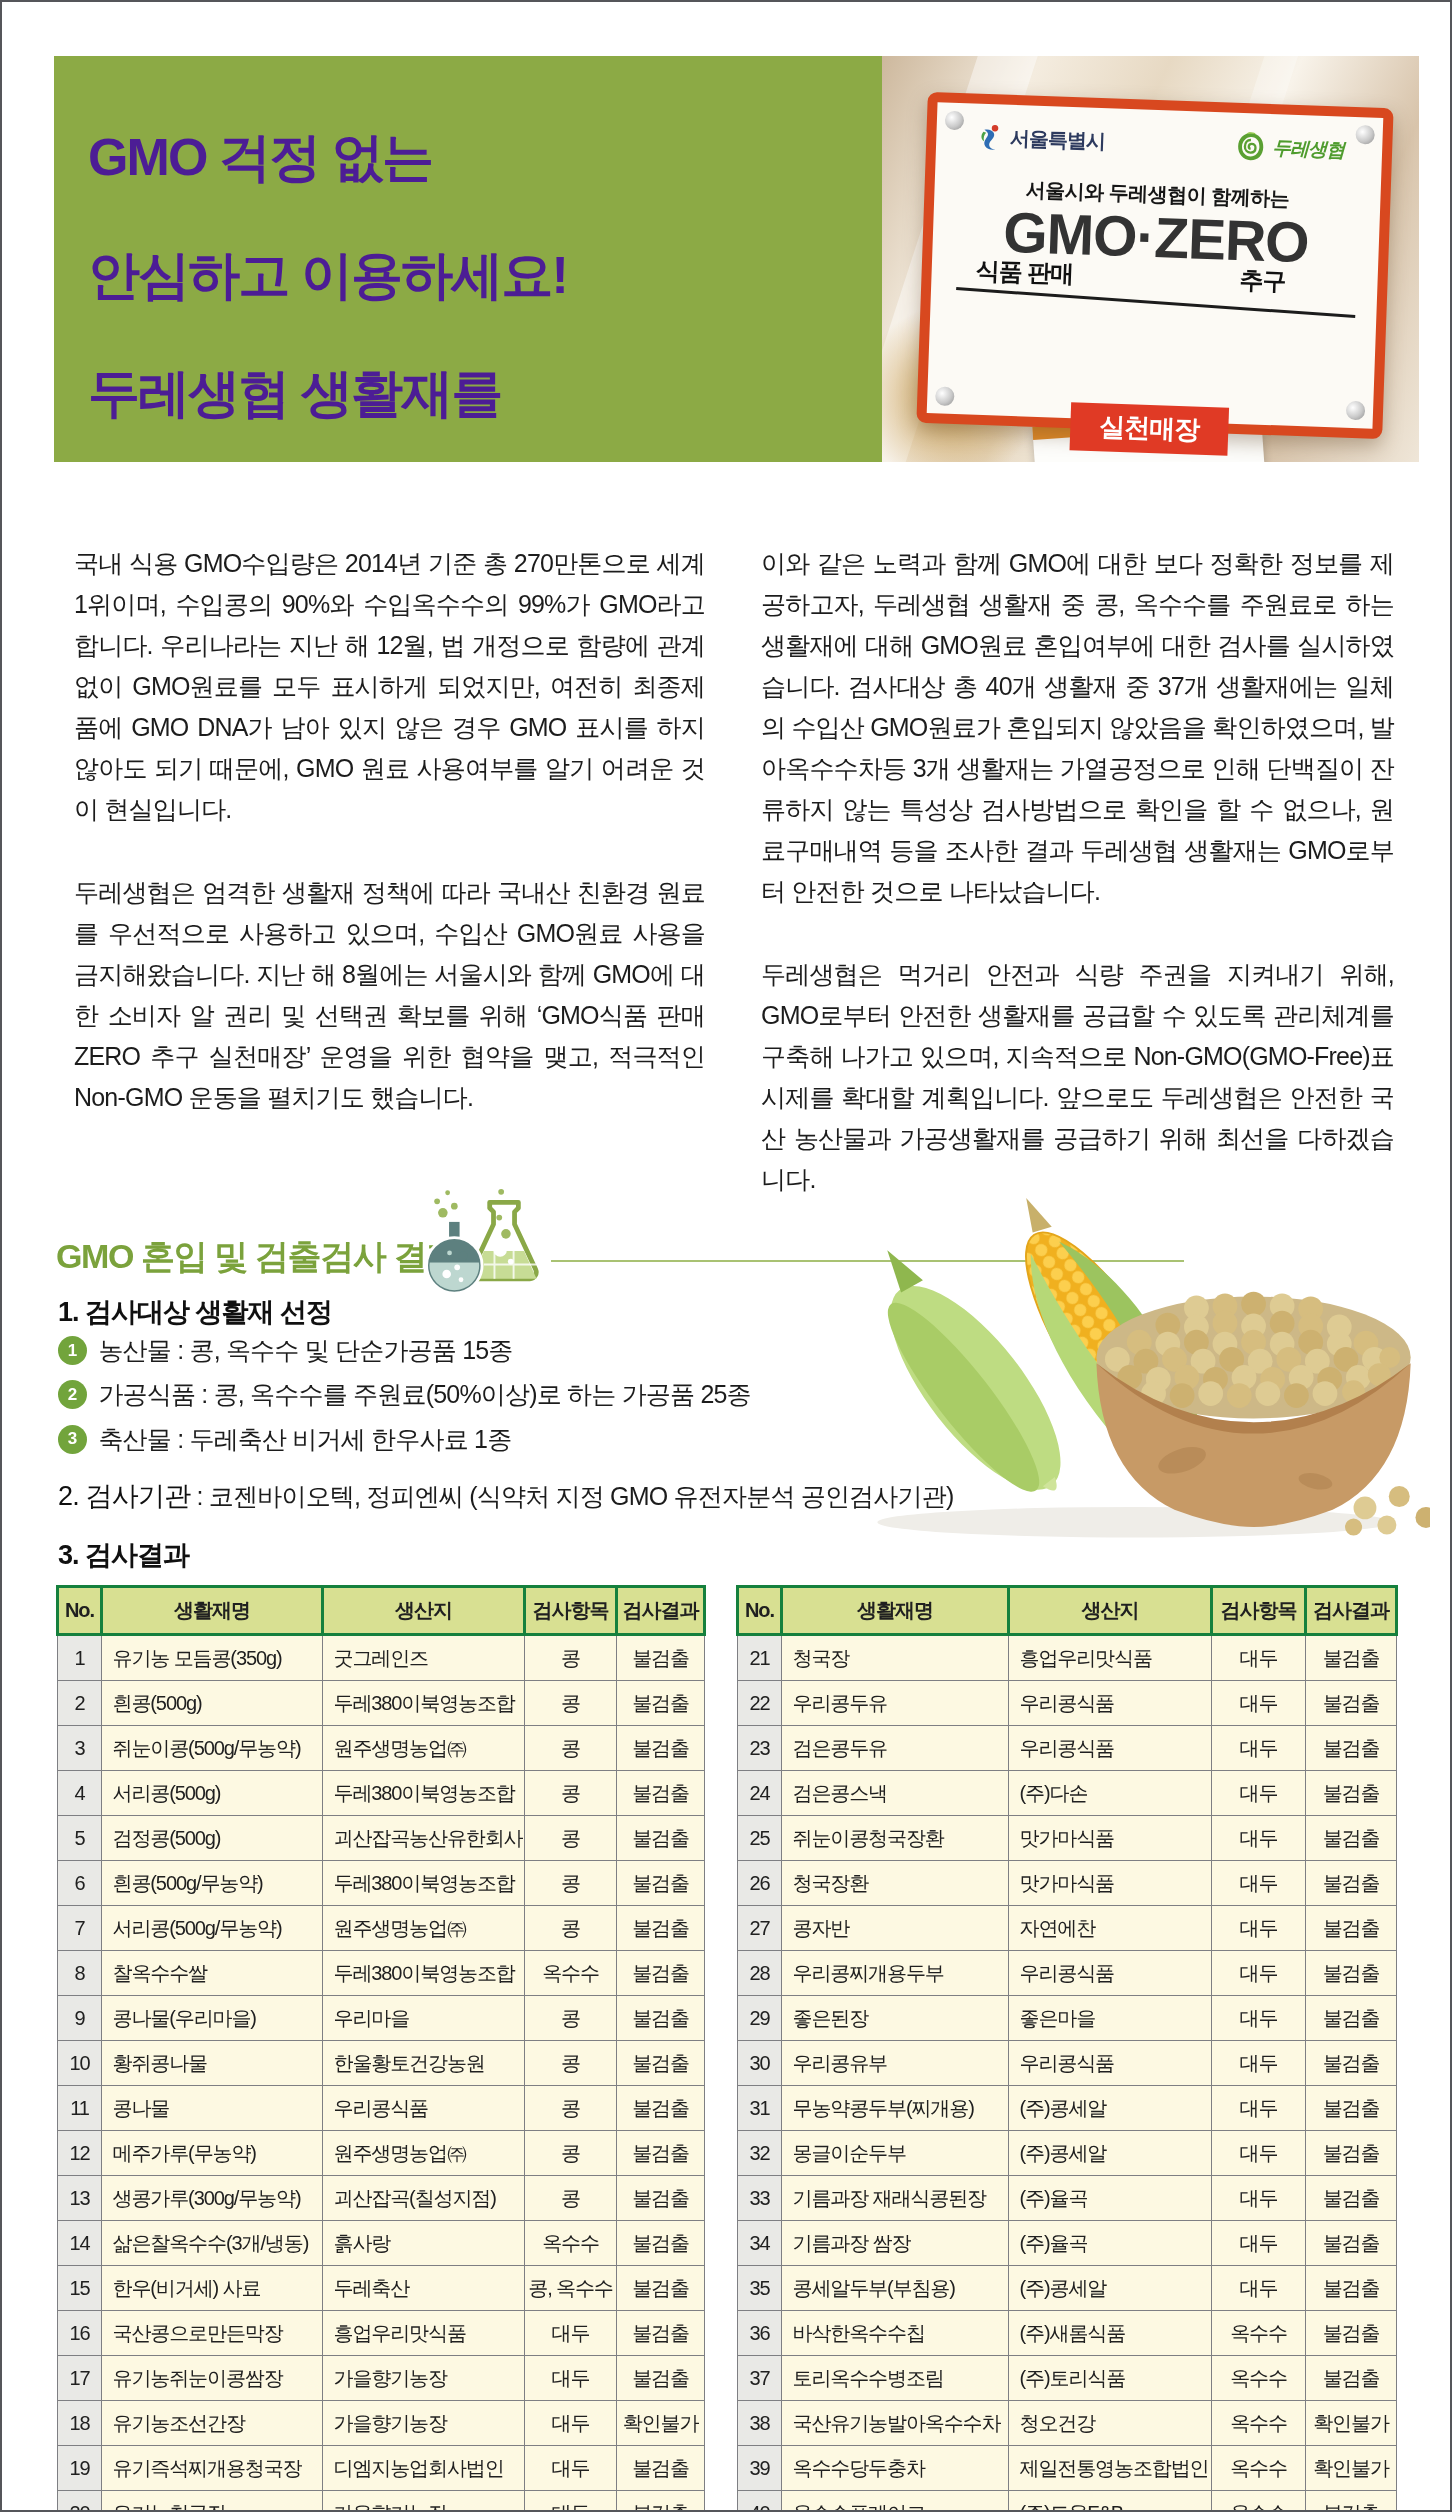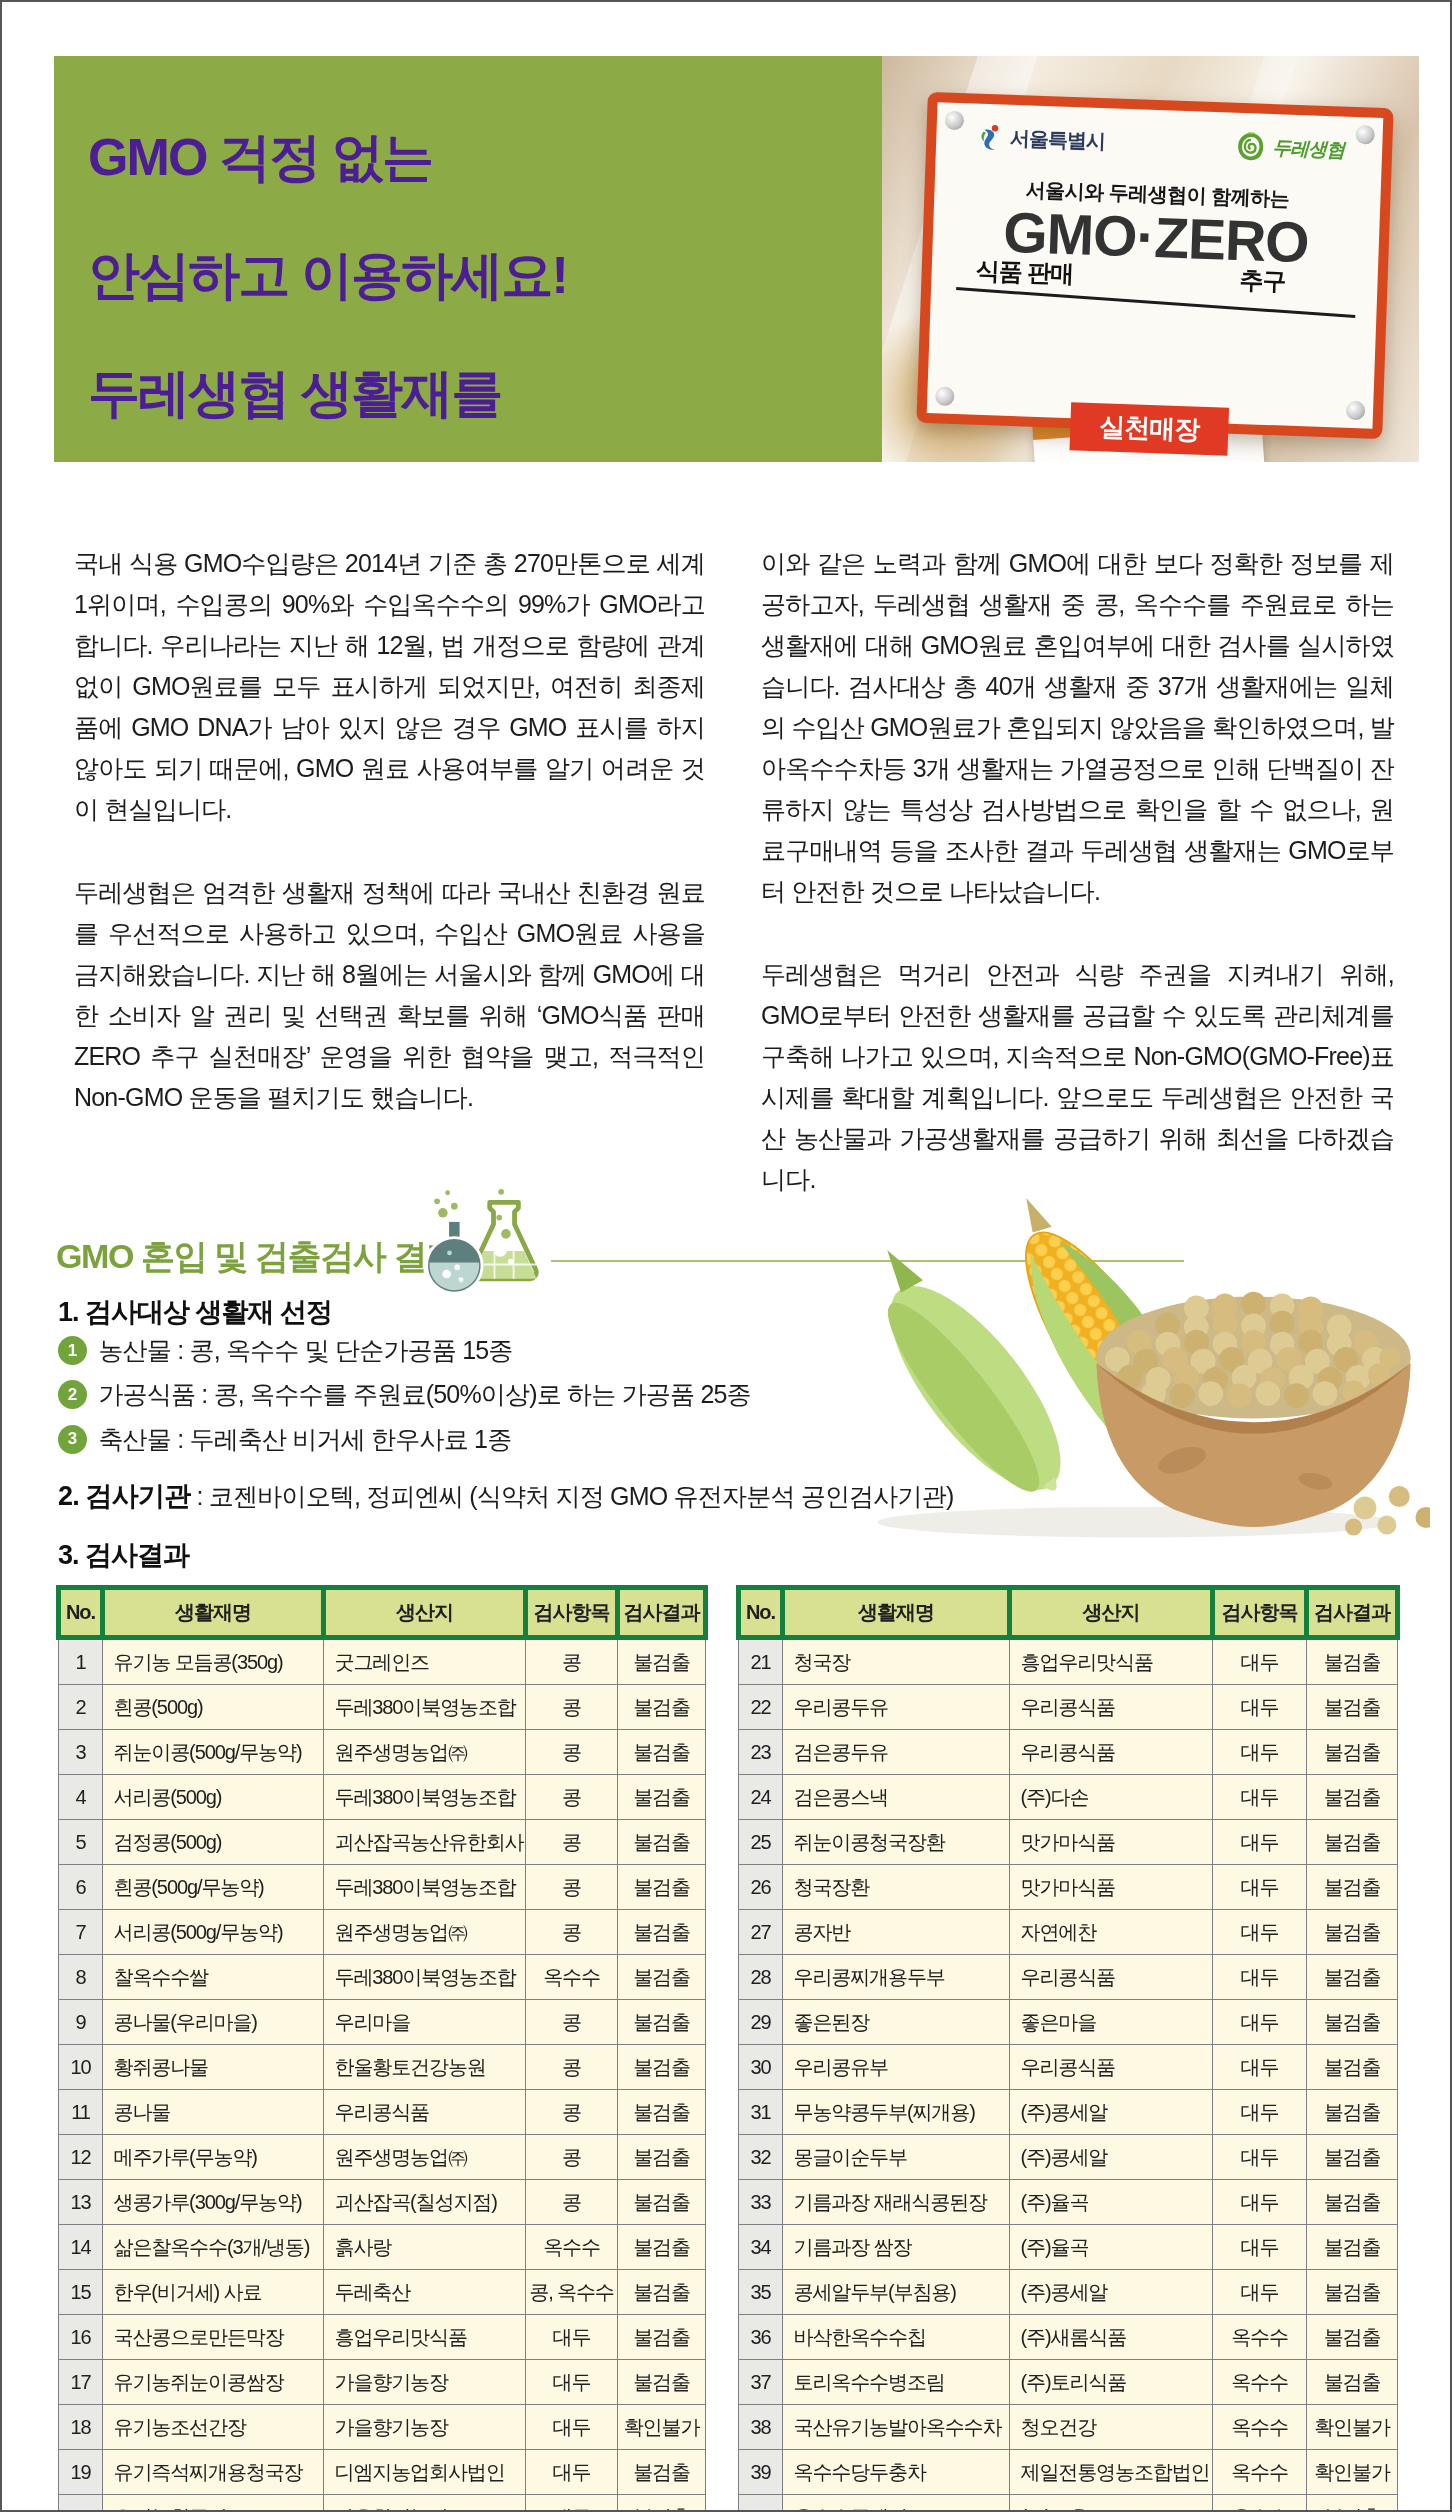--- a/index.html
+++ b/index.html
@@ -47,28 +47,28 @@
   .produce{position:absolute;left:837px;top:1144px;width:591px;height:400px;z-index:2;}
 
   
   .sub-title1{position:absolute;left:56px;top:1292px;font-size:27px;font-weight:700;color:#101010;letter-spacing:-1px;}
   .check-list{position:absolute;left:56px;top:1333px;}
   .check-item{display:flex;align-items:center;gap:11.4px;margin-bottom:13.3px;height:31px;}
   .num-circle{flex:0 0 auto;width:29px;height:29px;border-radius:50%;background:#72a43c;color:#fff;
       font-size:17px;font-weight:700;display:flex;align-items:center;justify-content:center;}
   .check-text{font-size:25px;letter-spacing:-0.8px;color:#1c1c1c;}
   .sub-line2{position:absolute;left:56px;top:1476px;font-size:25px;letter-spacing:-0.8px;color:#1c1c1c;}
-  .sub-line2 .b{font-size:27px;font-weight:700;color:#101010;}
+  .sub-line2 .b{font-size:27px;font-weight:400;color:#101010;}
   .sub-title3{position:absolute;left:56px;top:1535px;font-size:27px;font-weight:700;color:#101010;letter-spacing:-1px;}
 
   
   .tbl-left{position:absolute;left:54px;top:1583px;width:647px;}
   .tbl-right{position:absolute;left:734px;top:1583px;width:659px;}
   table{border-collapse:collapse;width:100%;table-layout:fixed;font-size:20px;color:#202020;border:1.9px solid #55565a;}
-  th{background:#d8e092;border:5px solid #15803d;height:43px;font-weight:700;letter-spacing:-1px;text-align:center;}
+  th{background:#d8e092;border:3px solid #15803d;height:43px;font-weight:700;letter-spacing:-1px;text-align:center;}
   td{background:#fdf9e2;border:1px solid #7e7f83;height:42px;letter-spacing:-1.1px;overflow:hidden;white-space:nowrap;}
   td.c0{background:#e9e9e6;text-align:center;}
   td.c1,td.c2{text-align:left;padding-left:10.5px;}
   td.c3,td.c4{text-align:center;}
 </style>
 </head>
 <body>
 
 <div class="page">
 

